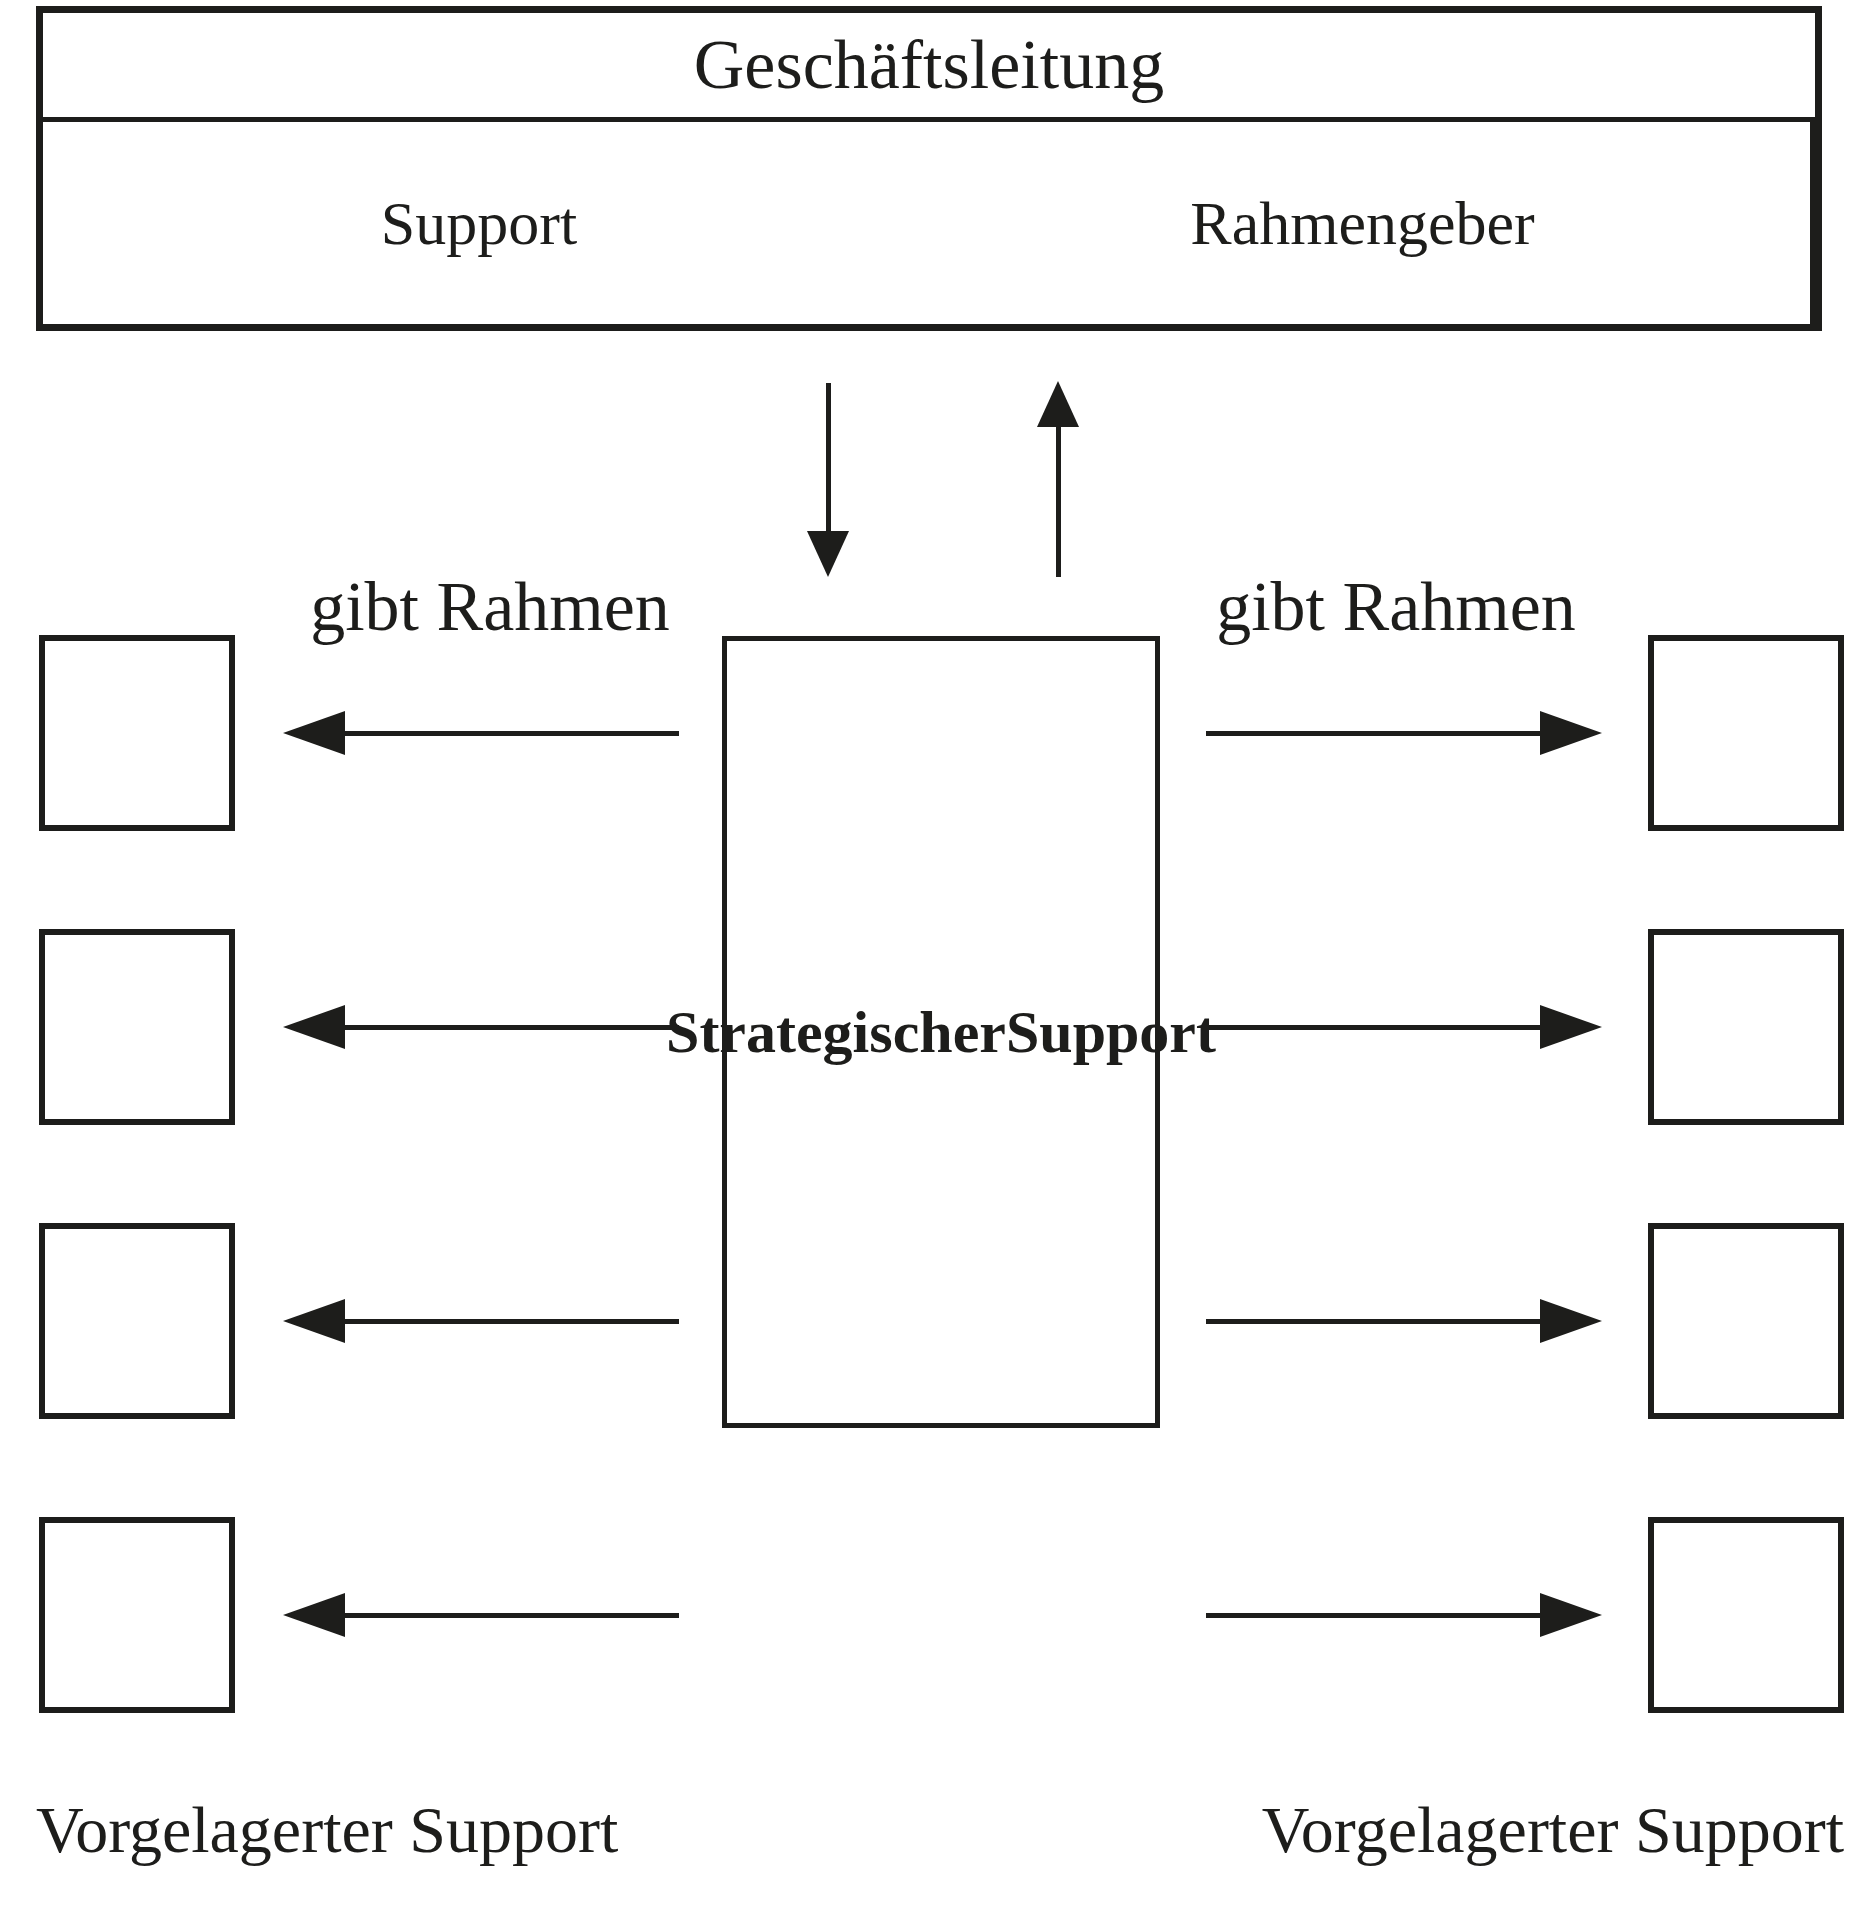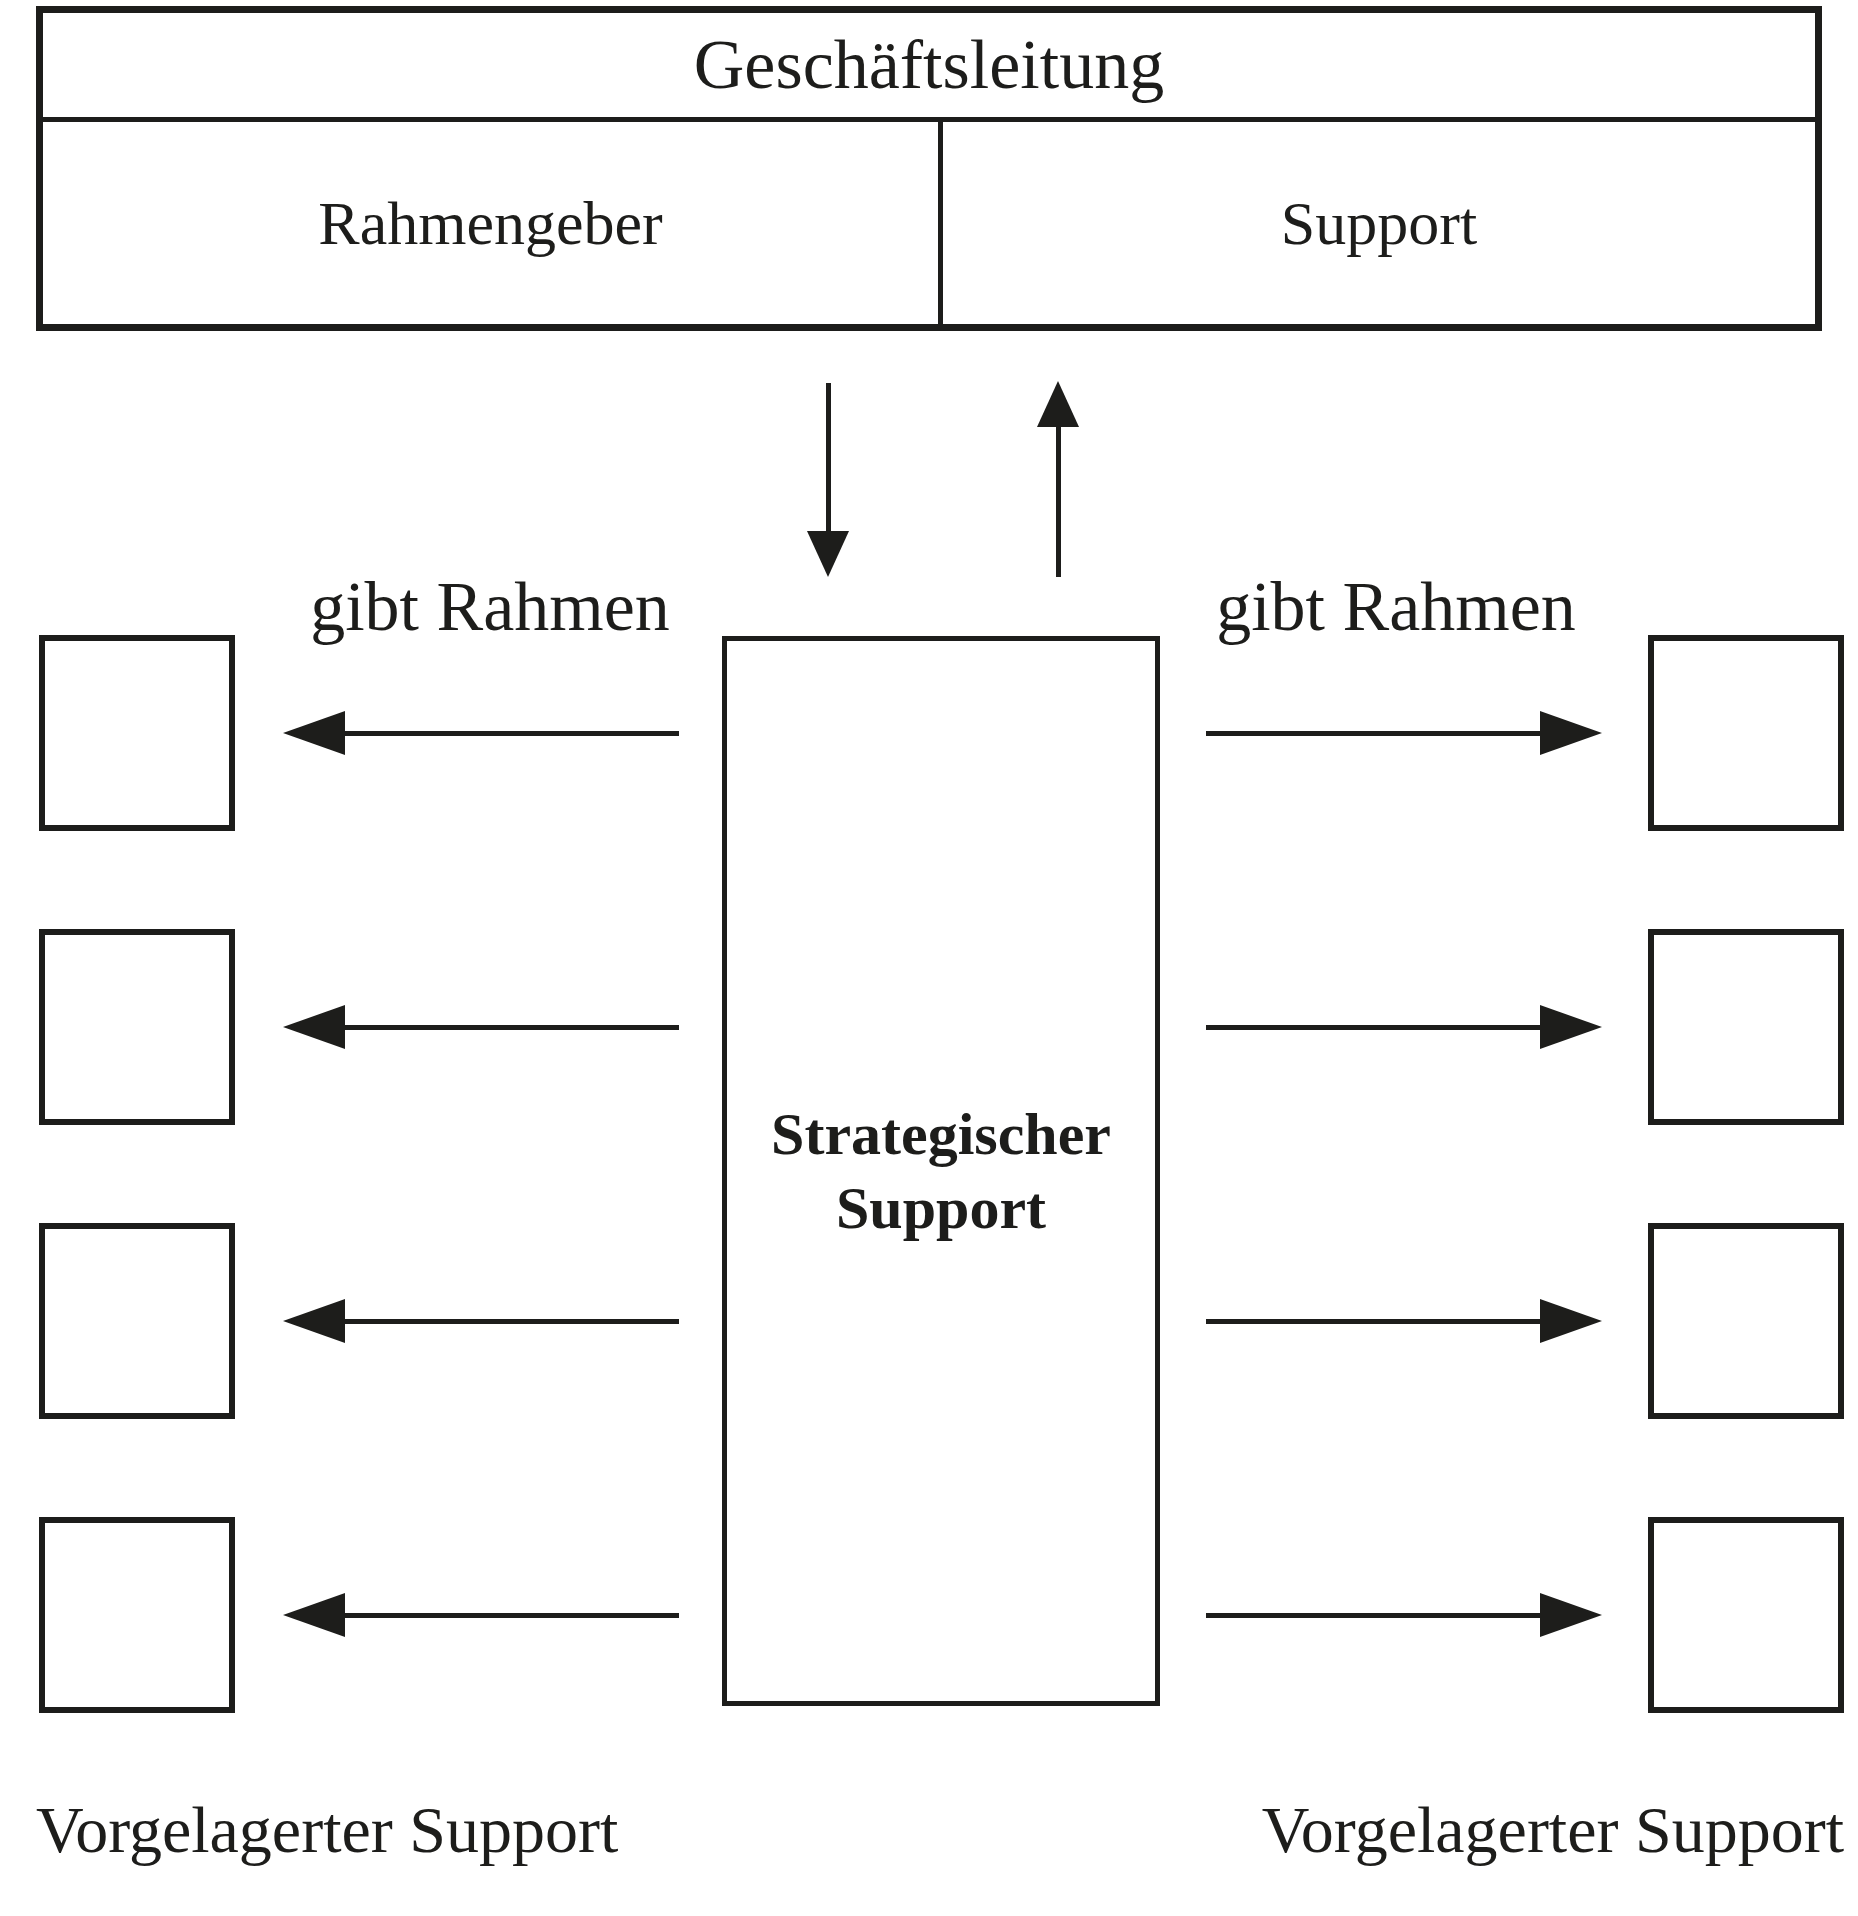--- a/index.html
+++ b/index.html
@@ -96,26 +96,26 @@
   }
   .gibt-left  { left: 290px; }
   .gibt-right { left: 1196px; }
 
   
   .center-box {
     position: absolute;
     left: 722px;
     top: 636px;
     width: 438px;
-    height: 1070px;
+    height: 792px;
     border: 5px solid var(--ink);
     box-sizing: border-box;
     background: var(--bg);
     display: flex;
-    flex-direction: column;
+    flex-direction: row;
     align-items: center;
     justify-content: center;
   }
   .center-line {
     font-size: 60px;
     font-weight: bold;
     line-height: 74px;
     text-align: center;
   }
 
@@ -176,25 +176,25 @@
 </head>
 <body>
 
 <div class="canvas">
 
   <div class="org-table">
     <div class="table-header">
       <span>Geschäftsleitung</span>
     </div>
     <div class="table-row">
+      <div class="cell cell-right">
+        <span>Support</span>
+      </div>
       <div class="cell cell-left">
         <span>Rahmengeber</span>
-      </div>
-      <div class="cell cell-right">
-        <span>Support</span>
       </div>
     </div>
   </div>
 
   <div class="varrow arrow-down">
     <div class="vshaft"></div>
     <div class="vhead"></div>
   </div>
   <div class="varrow arrow-up">
     <div class="vhead"></div>

